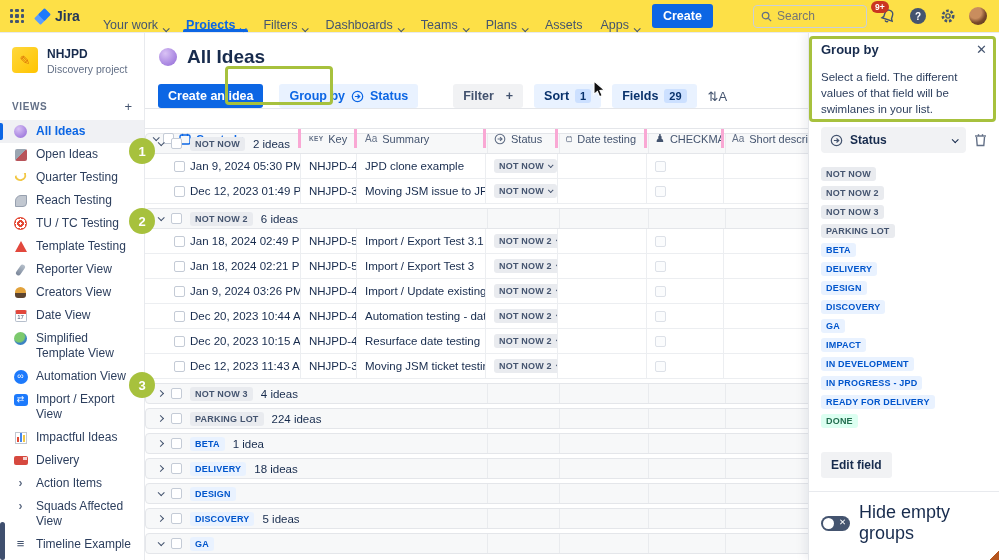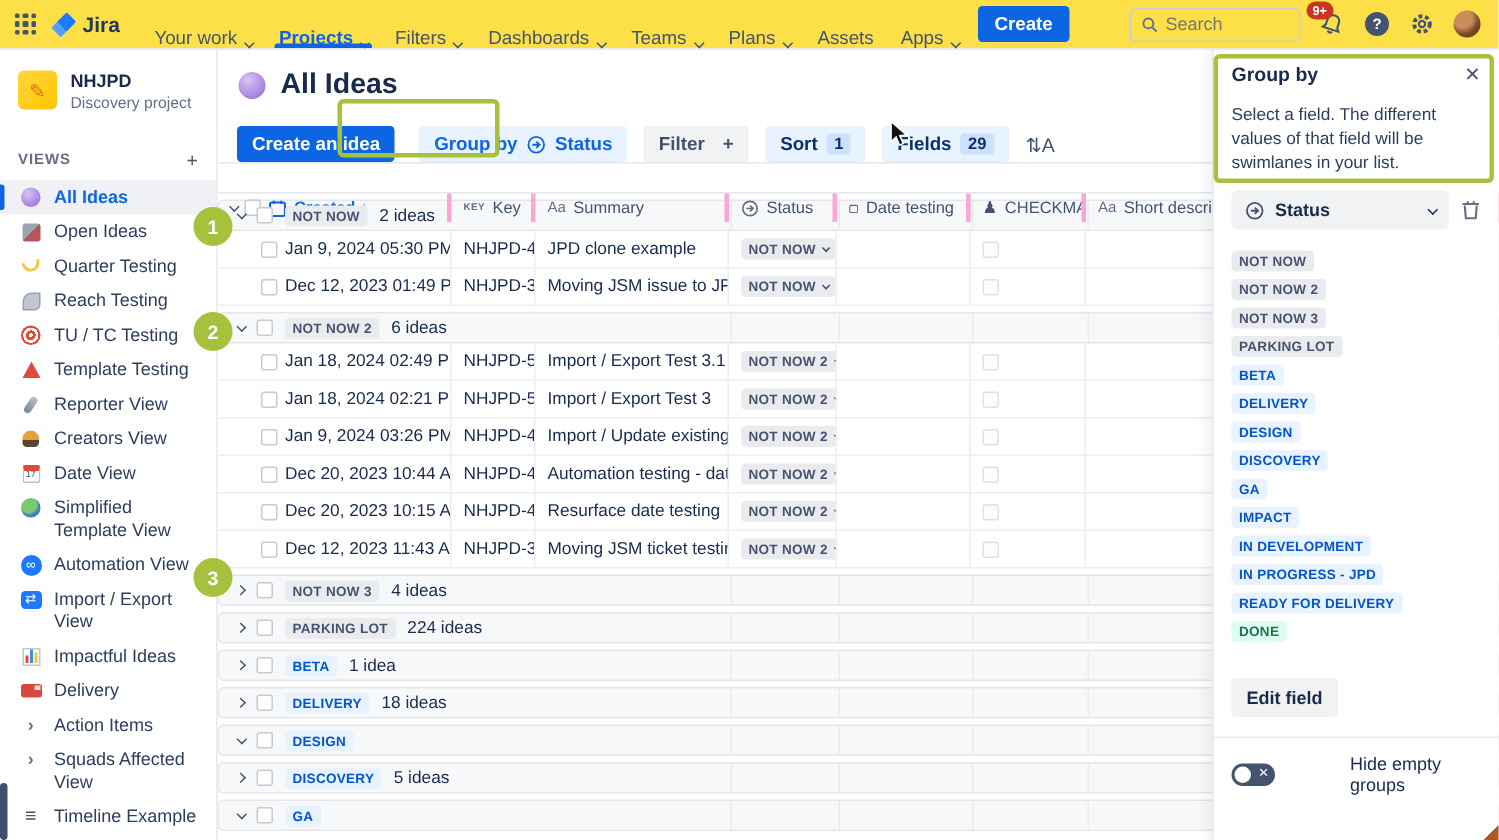--- a/index.html
+++ b/index.html
@@ -90,21 +90,21 @@
   
   .main { position:absolute; left:145px; top:33px; width:854px; height:527px; background:#fff; }
   .page-head { display:flex; align-items:center; gap:10px; padding:13px 0 0 14px; }
   .page-title { font-size:19px; font-weight:bold; color:#172b4d; }
   .title-ic { width:18px; height:18px; border-radius:50%; background:radial-gradient(circle at 35% 30%,#d9c2f5,#8f66d6); }
   .toolbar { display:flex; align-items:center; gap:11px; padding:14px 0 0 13px; height:42px; }
   .tbtn { display:flex; align-items:center; gap:6px; font-size:12.5px; border-radius:3px;
     padding:5px 10px; cursor:pointer; white-space:nowrap; }
   .tbtn.primary { background:#0c66e4; color:#fff; font-weight:bold; }
   .tbtn.selected { background:#e9f2ff; color:#0c66e4; font-weight:bold; }
-  .tbtn.neutral { background:#f1f2f4; color:#42526e; font-weight:bold; }
+  .tbtn.neutral { background:#f1f2f4; color:#42526e; font-weight:bold;margin-left:24px; }
   .tbadge { background:#cce0ff; color:#09326c; font-size:11px; font-weight:bold; border-radius:3px; padding:1px 5px; }
   .autoicon { color:#44546f; font-size:13px; cursor:pointer; display:flex; align-items:center; }
 
   
   .tablewrap { position:absolute; left:0; top:75px; width:854px; }
   .thead { display:flex; height:21px; border-top:1px solid #e4e6ea; border-bottom:1px solid #e4e6ea;
     align-items:center; font-size:11px; color:#44546f; }
   .thead .cell { border-right:3px solid #f9a8d4;margin-top:40px; }
   .cell { height:100%; display:flex; align-items:center; gap:5px; padding:0 8px; overflow:hidden; white-space:nowrap; }
   .c1 { width:156px; flex:none; } .c2 { width:56px; flex:none; } .c3 { width:129px; flex:none; }
@@ -145,21 +145,21 @@
   .p-drop .dchev { margin-left:auto; }
   .p-list { padding:11px 12px 0 12px; }
   .p-list .vrow { height:19px; display:flex; align-items:center; }
   .p-edit { margin:22px 12px 0 12px; display:inline-block; background:#f1f2f4; color:#172b4d;
     font-size:12px; font-weight:bold; border-radius:3px; padding:6px 10px; cursor:pointer; width:auto; align-self:flex-start; }
   .p-div { border-top:1px solid #e8eaee; margin-top:13px; }
   .p-toggle { display:flex; align-items:center; gap:9px; padding:10px 12px; }
   .tog { width:29px; height:15px; border-radius:9px; background:#44546f; position:relative; cursor:pointer; flex:none; }
   .tog .knob { position:absolute; left:2px; top:2px; width:11px; height:11px; border-radius:50%; background:#fff; }
   .tog .x { position:absolute; right:4px; top:1.5px; color:#fff; font-size:8.5px; }
-  .p-toggle span.lbl { font-size:12px; color:#172b4d;margin-left:41px; }
+  .p-toggle span.lbl { font-size:18px; color:#172b4d; }
 
   
   .ann-rect { position:absolute; border:3px solid #a7c13d; border-radius:4px; z-index:40; pointer-events:none; }
   .ann-circle { position:absolute; width:26px; height:26px; border-radius:50%; background:#a7c13d; color:#fff;
     font-size:13px; font-weight:bold; display:flex; align-items:center; justify-content:center; z-index:41; }
   .cursor { position:absolute; z-index:50; }
   .corner-art { position:absolute; right:0; bottom:0; width:11px; height:11px; z-index:45;
     background:linear-gradient(135deg, transparent 55%, #b5551f 55%); }
 
   svg { display:block; }

